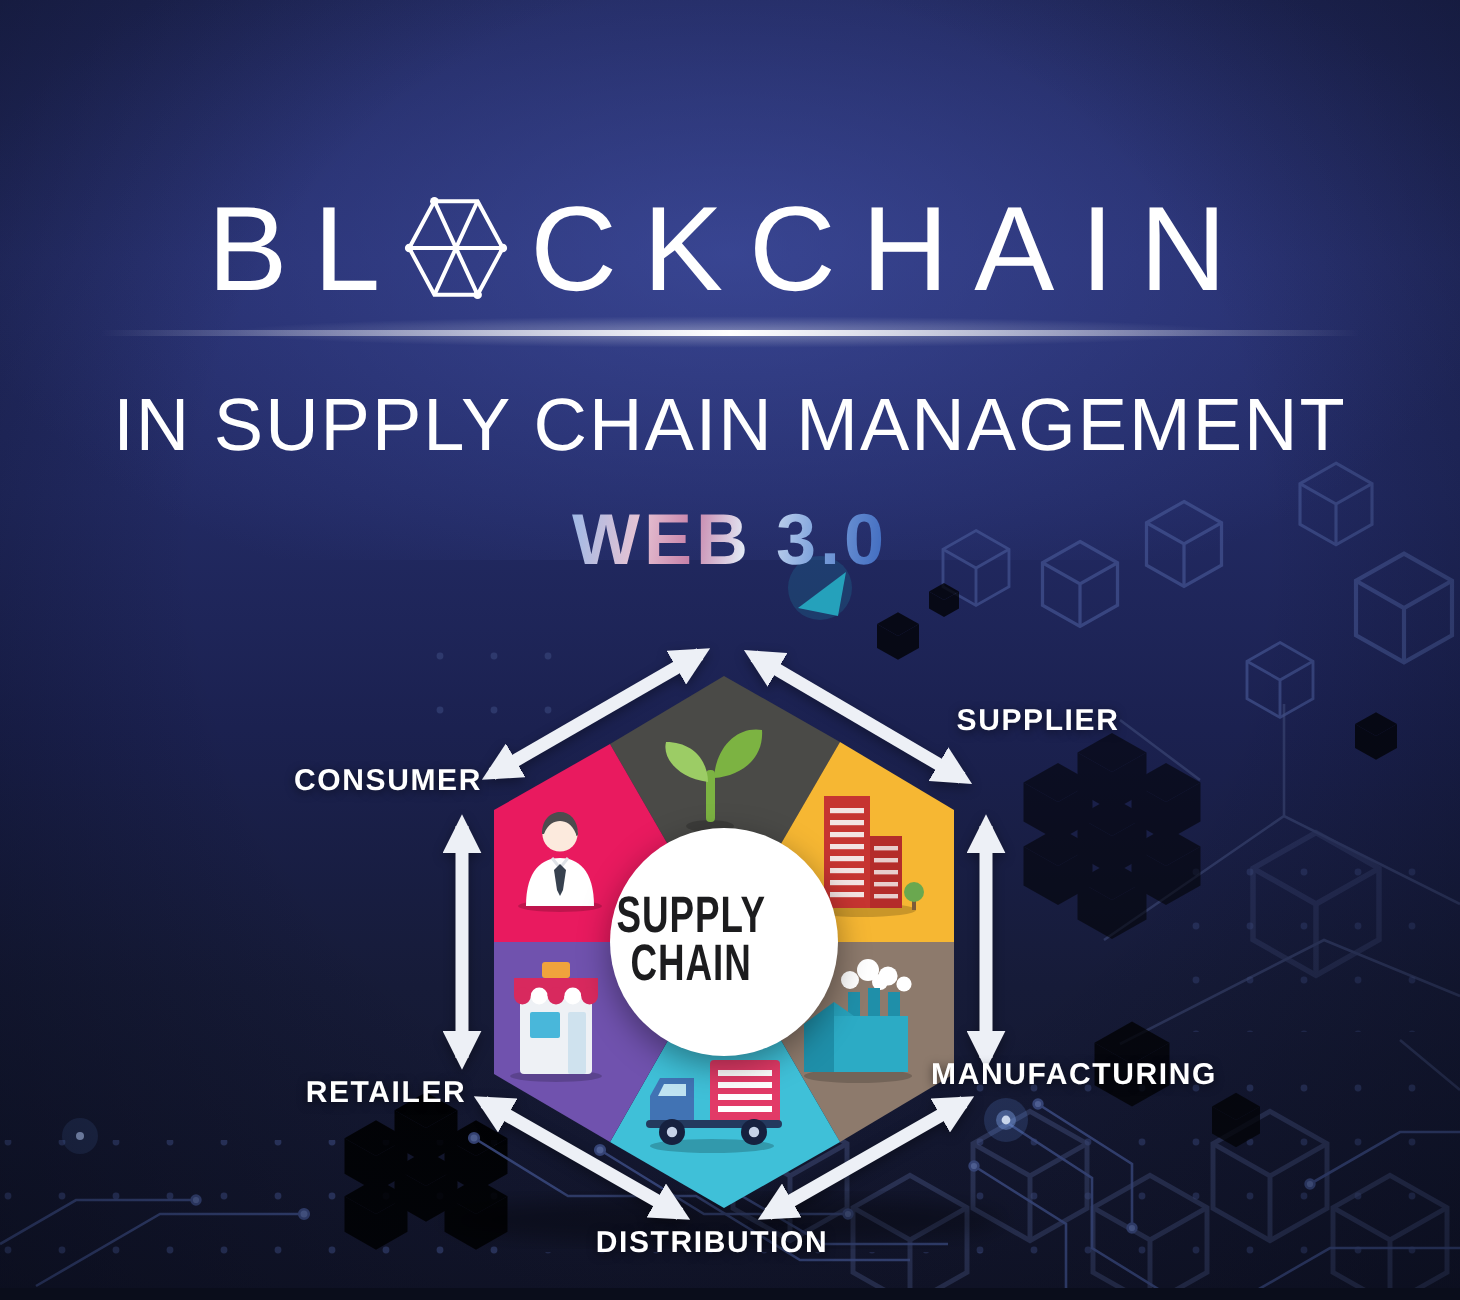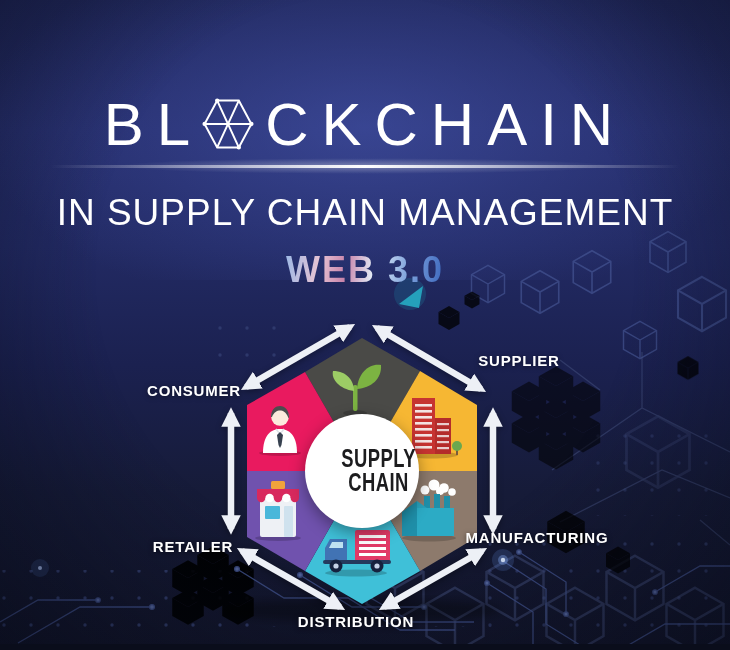--- a/index.html
+++ b/index.html
@@ -23,21 +23,21 @@
     background:radial-gradient(ellipse at center,rgba(255,255,255,.35),transparent 70%);}
   .subtitle{position:absolute;top:192px;width:100%;text-align:center;color:#fff;
     font-size:37px;font-weight:400;letter-spacing:1px;}
   .tagline{position:absolute;top:249px;width:100%;text-align:center;}
   .tagline span{display:inline-block;font-size:36px;font-weight:700;letter-spacing:2px;
     background:linear-gradient(98deg,#9db9e6 0%,#e7c3d3 22%,#c783aa 38%,#e3ecf7 55%,#7fa3dc 76%,#3a66bd 100%);
     -webkit-background-clip:text;background-clip:text;color:transparent;}
   .flow-arrow{stroke:#edf0f6;stroke-width:6.5;}
   .arrows{filter:drop-shadow(0 2px 3px rgba(0,0,0,.35));}
   .center-circle{position:absolute;left:305px;top:414px;width:114px;height:114px;border-radius:50%;
-    background:#fff;box-shadow:0 5px 16px rgba(0,0,0,.38);display:flex;align-items:center;justify-content:flex-end;}
+    background:#fff;box-shadow:0 5px 16px rgba(0,0,0,.38);display:flex;align-items:center;justify-content:flex-start;}
   .center-text{font-weight:700;font-size:20px;line-height:.95;color:#1c1c1e;text-align:center;
     letter-spacing:.5px;transform:scale(.92,1.28);}
   .seg-label{position:absolute;transform:translateX(-50%);white-space:nowrap;color:#fff;
     font-size:15px;font-weight:700;letter-spacing:.8px;text-shadow:0 1px 5px rgba(0,0,0,.55);}
   .bottom-strip{position:absolute;left:0;bottom:0;width:730px;height:6px;background:#0a0d1b;}
 </style>
 </head>
 <body>
 
 <div class="stage">

